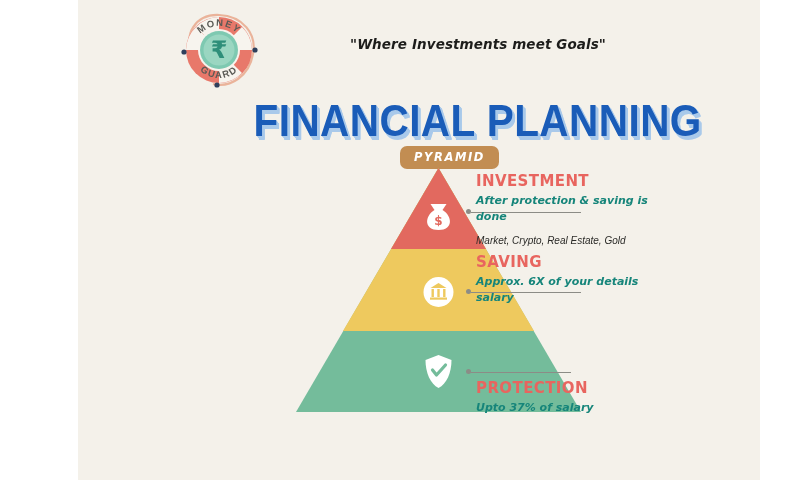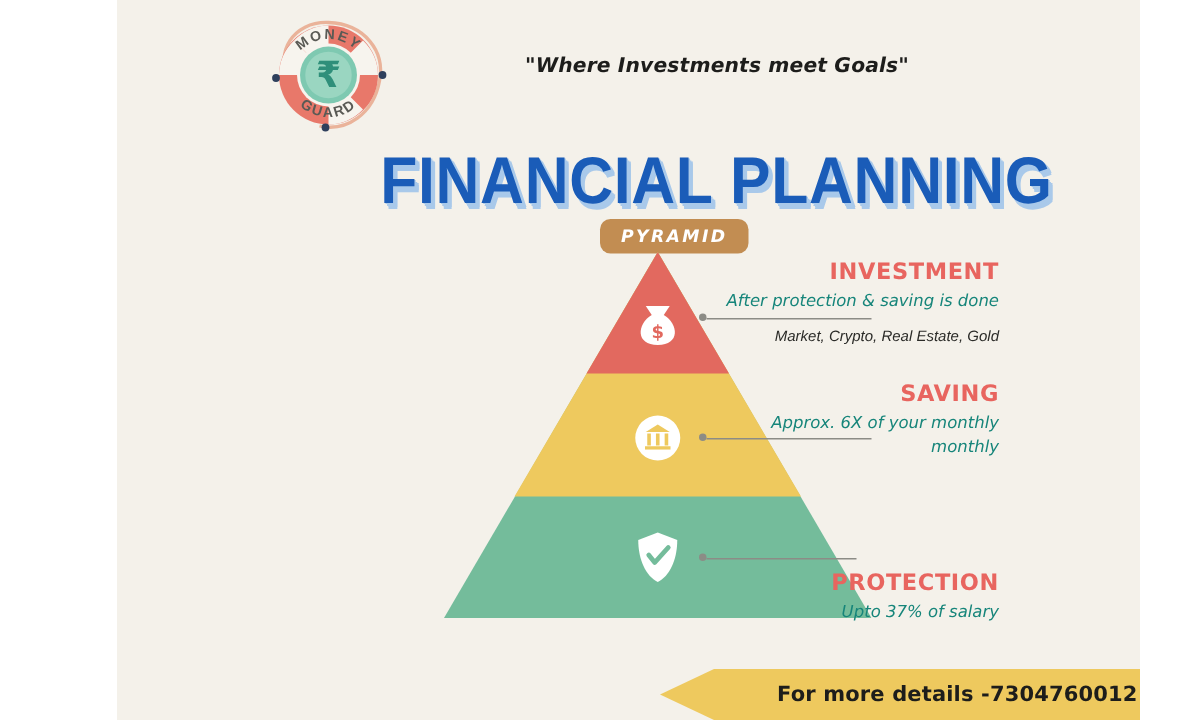--- a/index.html
+++ b/index.html
@@ -104,33 +104,33 @@
     left: 218px;
     top: 168px;
     width: 285px;
     height: 244px;
   }
   #pyramid svg { display: block; }
 
   
   .info-block {
     position: absolute;
-    text-align: right;
+    text-align: left;
   }
   .info-title {
     font-family: "DejaVu Sans", sans-serif;
     font-size: 15px;
     font-weight: bold;
     letter-spacing: 0.4px;
     line-height: 18px;
   }
   .info-sub {
     font-family: "DejaVu Sans", sans-serif;
     font-size: 11px;
-    font-weight: normal;
+    font-weight: bold;
     font-style: italic;
     color: #16857a;
     line-height: 16px;
     margin-top: 3px;
   }
   .info-rule {
     height: 1px;
     background: #8c8c86;
     margin: 4px 0 4px auto;
   }
@@ -291,28 +291,25 @@
 
     <div class="info-block" id="block-investment">
       <div class="info-title title-investment">INVESTMENT</div>
       <div class="info-sub">After protection &amp; saving is done</div>
       <div class="info-rule" style="width:0;"></div>
       <div class="info-detail">Market, Crypto, Real Estate, Gold</div>
     </div>
 
     <div class="info-block" id="block-saving">
       <div class="info-title title-saving">SAVING</div>
-      <div class="info-sub">Approx. 6X of your monthly monthly</div>
+      <div class="info-sub">Approx. 6X of your details salary</div>
       <div class="info-rule" style="width:0;"></div>
     </div>
 
     <div class="info-block" id="block-protection">
       <div class="info-title title-protection">PROTECTION</div>
       <div class="info-sub">Upto 37% of salary</div>
       <div class="info-rule" style="width:0;"></div>
     </div>
 
   </div>
 
-  <div id="footer-banner">
-    <span id="footer-text">For more details -7304760012</span>
-  </div>
 </div>
 
 </body></html>

